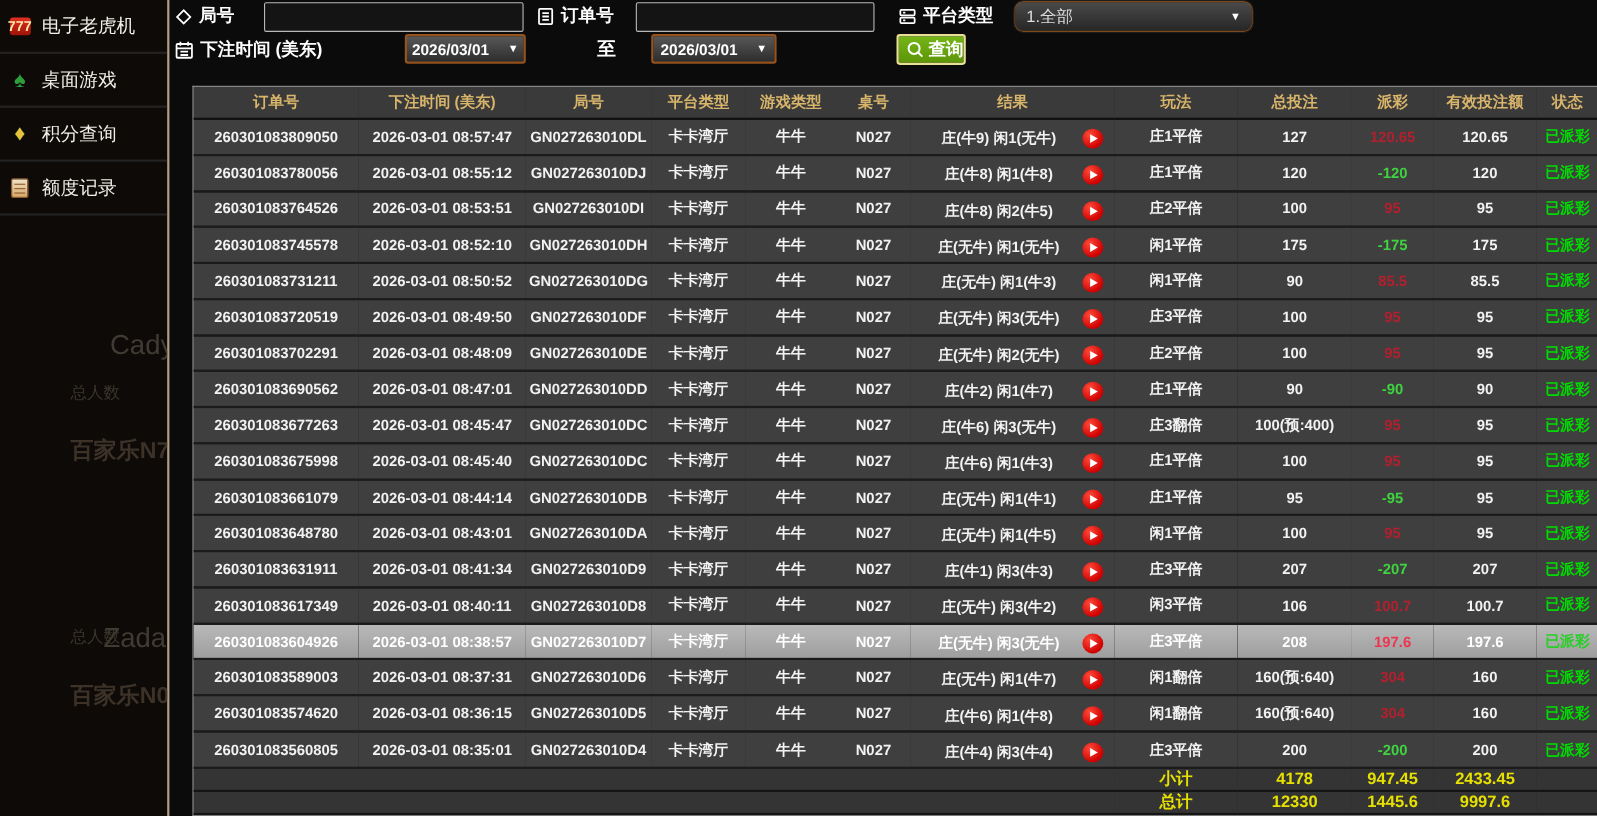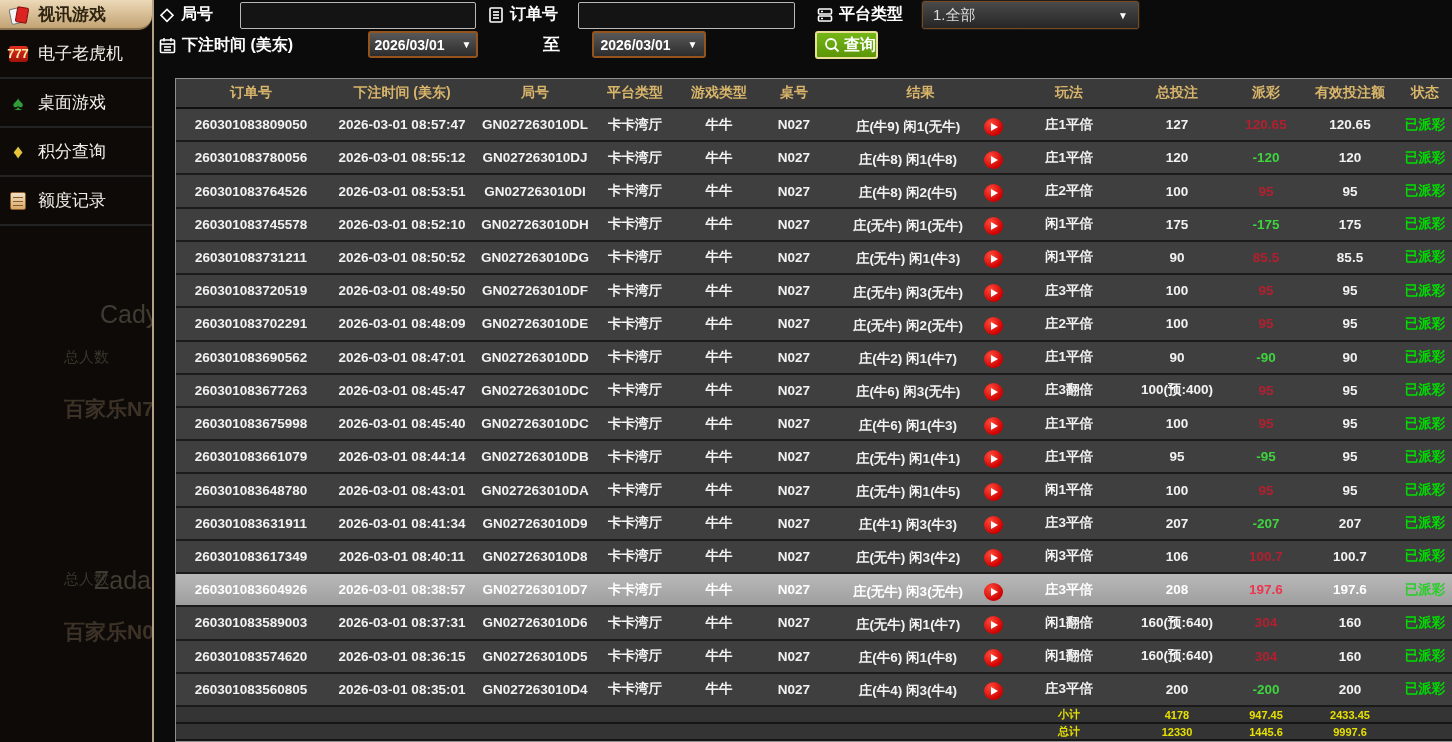--- a/index.html
+++ b/index.html
@@ -40,21 +40,21 @@
 
   
   .form-label { position:absolute; display:flex; align-items:center; gap:5px; color:#fff;
                 font-size:16px; font-weight:bold; white-space:nowrap; }
   .text-input { position:absolute; height:27px; background:#141414; border:1px solid #b8b8b8;
                 border-radius:2px; color:#eee; font-size:14px; padding:0 8px; }
   .date-box { position:absolute; height:27px; background:linear-gradient(#585858,#2d2d2d);
               border:2px solid #95531d; border-radius:3px; color:#fff; font-weight:bold; font-size:14px;
               display:flex; align-items:center; justify-content:center; gap:17px; cursor:pointer; }
   .select-box { position:absolute; height:28px; background:linear-gradient(#4a4a4a,#262626);
-                border:1px solid #7a4a1d; outline:1px solid #1c1c1c; border-radius:2px; color:#ddd;
+                border:1px solid #7a4a1d; outline:1px solid #1c1c1c; border-radius:8px; color:#ddd;
                 font-size:15px; display:flex; align-items:center; padding:0 10px; cursor:pointer; }
   .select-box .arr { margin-left:auto; }
   .arr { font-size:10px; color:#fff; }
   .to-label { position:absolute; color:#fff; font-size:17px; font-weight:bold; }
   .search-btn { position:absolute; left:815px; top:31px; height:28px; padding:0 0 0 6px;
                 background:linear-gradient(#74b517,#5c9608); border:2px solid #e9e097; border-radius:3px;
                 color:#fff; font-size:16px; font-weight:bold; display:flex; align-items:center; gap:3px;
                 cursor:pointer; }
 
   
@@ -71,37 +71,31 @@
   td.loss { color:#3fd43f; }
   td.status { color:#00dc00; }
   tr.selected td.status { color:#27cf27; }
   .result-cell { display:flex; align-items:center; padding:4px 10px 0 4px; height:100%; }
   .result-text { flex:1; text-align:center; }
   .play-btn { width:19px; height:18px; border-radius:50%;
               background:radial-gradient(circle at 35% 30%, #ff4a3a, #cf0000 70%);
               display:flex; align-items:center; justify-content:center; cursor:pointer; flex:0 0 19px; }
   .play-btn::before { content:""; border-left:7px solid #fff; border-top:4px solid transparent;
                       border-bottom:4px solid transparent; margin-left:2px; }
-  tfoot td { background:#343434; color:#e6e000; font-weight:bold; font-size:11px; height:16px;
+  tfoot td { background:#343434; color:#e6e000; font-weight:bold; font-size:15px; height:16px;
              border-bottom:2px solid #151515; border-top:1px solid #555; }
 
   svg.line-icon { stroke:#fff; fill:none; stroke-width:1.6; }
 </style>
 </head>
 <body>
 
 <div class="app">
 
   <aside class="sidebar">
-    <div class="menu-item active">
-      <span class="mi-icon">
-          <span class="icon-cards"></span>
-        </span>
-      <span>视讯游戏</span>
-    </div>
     <div class="menu-item">
       <span class="mi-icon">
           <span class="icon-slot">777</span>
         </span>
       <span>电子老虎机</span>
     </div>
     <div class="menu-item">
       <span class="mi-icon">
           <span class="glyph-spade">♠</span>
         </span>

